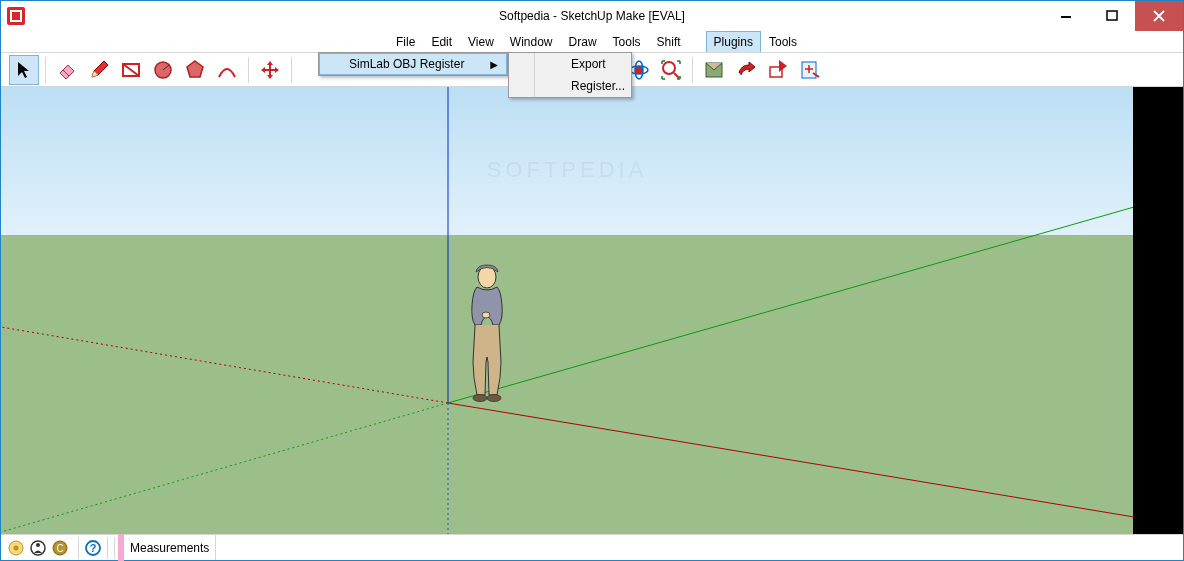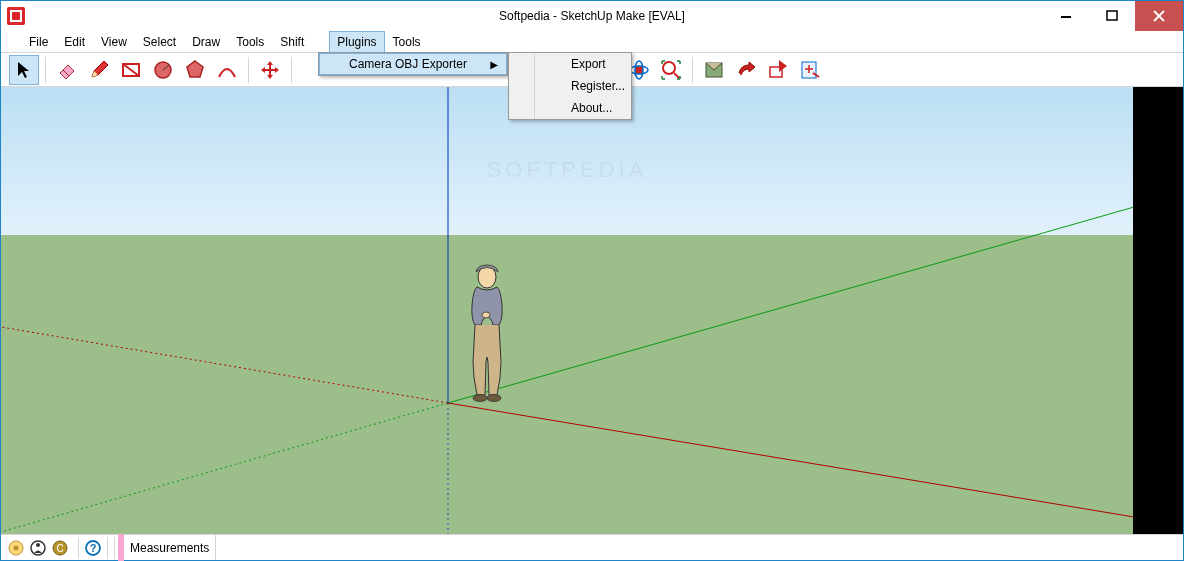--- a/index.html
+++ b/index.html
@@ -10,21 +10,21 @@
 .titlebar { height: 30px; background: #fff; display: flex; align-items: center; position: relative; }
 .titlebar .app-icon { width: 18px; height: 18px; margin-left: 6px; background: #d9262c; border-radius: 2px; position: relative; }
 .titlebar .app-icon:after { content: ""; position: absolute; left: 3px; top: 3px; width: 12px; height: 12px; border: 2px solid #fff; box-sizing: border-box; }
 .titlebar .title { position: absolute; left: 50%; transform: translateX(-50%); font-size: 12px; color: #000; }
 .win-controls { margin-left: auto; display: flex; height: 100%; }
 .win-controls div { width: 46px; display: flex; align-items: center; justify-content: center; font-size: 13px; }
 .win-controls .min, .win-controls .max { background: #fff; color: #000; }
 .win-controls .close { background: #c75050; color: #fff; width: 48px; font-size: 14px; }
 .win-controls svg { display: block; }
 
-.menubar { height: 22px; background: #fff; border-bottom: 1px solid #d6d6d6; display: flex; align-items: stretch; padding-left: 20px; font-size: 12px; }
+.menubar { height: 22px; background: #fff; border-bottom: 1px solid #d6d6d6; display: flex; align-items: stretch; padding-left: 9px; font-size: 12px; justify-content: center; }
 .menubar .menu-item { padding: 0 8px; display: flex; align-items: center; cursor: default; }
 .menubar .menu-item.open { background: #cde6f7; border: 1px solid #7eb4dc; border-bottom: none; padding: 0 7px; margin-left: 17px; }
 
 .toolbar { height: 34px; background: #fff; border-bottom: 1px solid #d6d6d6; display: flex; align-items: center; padding: 0 4px; position: relative; }
 .tool-group { display: flex; align-items: center; gap: 2px; padding: 0 4px; }
 .tool-sep { width: 1px; height: 26px; background: #d6d6d6; margin: 0 2px; }
 .tool-btn { width: 30px; height: 30px; display: flex; align-items: center; justify-content: center; border: 1px solid transparent; }
 .tool-btn.active { background: #cde6f7; border: 1px solid #7eb4dc; }
 .tool-btn svg { display: block; }
 
@@ -76,21 +76,21 @@
             <path d="M1 1 L11 11 M11 1 L1 11" stroke="#fff" stroke-width="1.8"></path>
           </svg>
       </div>
     </div>
   </div>
 
   <div class="menubar">
     <div class="menu-item">File</div>
     <div class="menu-item">Edit</div>
     <div class="menu-item">View</div>
-    <div class="menu-item">Select</div>
+    <div class="menu-item">Window</div>
     <div class="menu-item">Draw</div>
     <div class="menu-item">Tools</div>
     <div class="menu-item">Shift</div>
     <div class="menu-item open">Plugins</div>
     <div class="menu-item">Tools</div>
   </div>
 
   <div class="toolbar">
     <div class="tool-group">
       <div class="tool-btn active">
@@ -266,34 +266,31 @@
     <div class="status-sep"></div>
     <div class="status-sep"></div>
     <div class="measurements-label">Measurements</div>
     <div class="measurements-box"></div>
   </div>
 
   <div class="dropdown dropdown-primary">
     <div class="gutter"></div>
     <div class="dropdown-items">
       <div class="dropdown-item hl">
-        <span>Camera OBJ Exporter</span>
+        <span>SimLab OBJ Register</span>
         <span class="arrow">▶</span>
       </div>
     </div>
   </div>
 
   <div class="dropdown dropdown-secondary">
     <div class="gutter"></div>
     <div class="dropdown-items">
       <div class="dropdown-item">
         <span>Export</span>
       </div>
       <div class="dropdown-item">
         <span>Register...</span>
       </div>
-      <div class="dropdown-item">
-        <span>About...</span>
-      </div>
     </div>
   </div>
 
 </div>
 
 </body></html>

